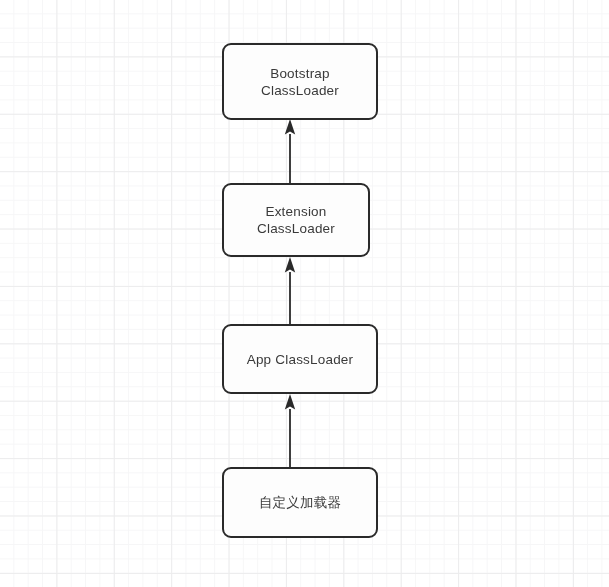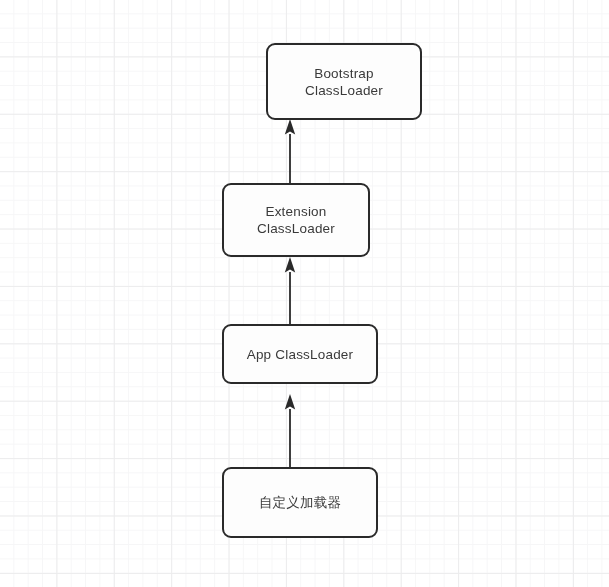--- a/index.html
+++ b/index.html
@@ -60,21 +60,21 @@
   .edge svg {
     display: block;
     overflow: visible;
   }
 </style>
 </head>
 <body>
 
 <div id="canvas">
 
-  <div class="node" style="left:222px; top:43px; width:156px; height:77px;margin-left:44px;">
+  <div class="node" style="left:222px; top:43px; width:156px; height:77px;">
     <span class="node-label">Bootstrap
 ClassLoader</span>
   </div>
 
   <div class="edge" style="left:280px; top:119px; height:64px;">
     <svg width="20" height="64" viewBox="0 0 20 64">
       <line x1="10" y1="64" x2="10" y2="15" stroke="#2a2a2a" stroke-width="1.8"></line>
       <polygon points="10,0 15.2,15.5 10,12.5 4.8,15.5" fill="#2a2a2a"></polygon>
     </svg>
   </div>
@@ -84,21 +84,21 @@
 ClassLoader</span>
   </div>
 
   <div class="edge" style="left:280px; top:257px; height:67px;">
     <svg width="20" height="67" viewBox="0 0 20 67">
       <line x1="10" y1="67" x2="10" y2="15" stroke="#2a2a2a" stroke-width="1.8"></line>
       <polygon points="10,0 15.2,15.5 10,12.5 4.8,15.5" fill="#2a2a2a"></polygon>
     </svg>
   </div>
 
-  <div class="node" style="left:222px; top:324px; width:156px; height:60px;">
+  <div class="node" style="left:222px; top:324px; width:156px; height:70px;">
     <span class="node-label">App ClassLoader</span>
   </div>
 
   <div class="edge" style="left:280px; top:394px; height:73px;">
     <svg width="20" height="73" viewBox="0 0 20 73">
       <line x1="10" y1="73" x2="10" y2="15" stroke="#2a2a2a" stroke-width="1.8"></line>
       <polygon points="10,0 15.2,15.5 10,12.5 4.8,15.5" fill="#2a2a2a"></polygon>
     </svg>
   </div>
 

